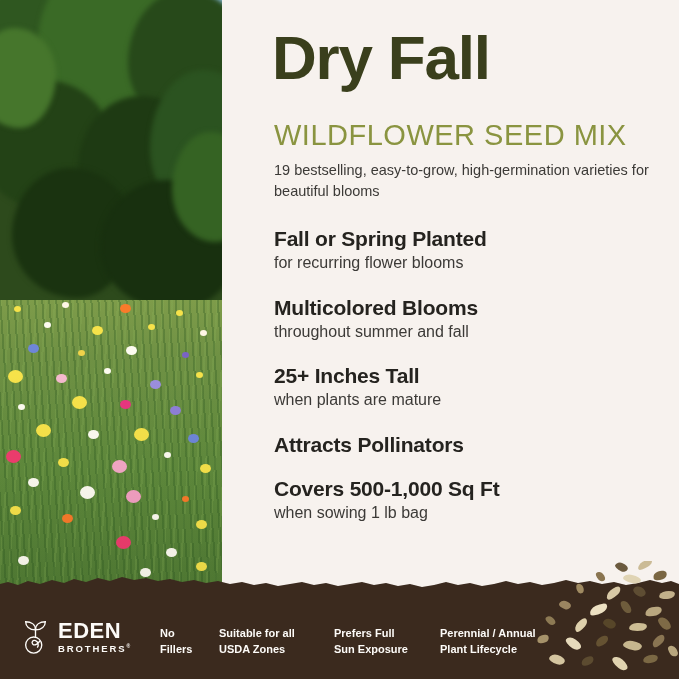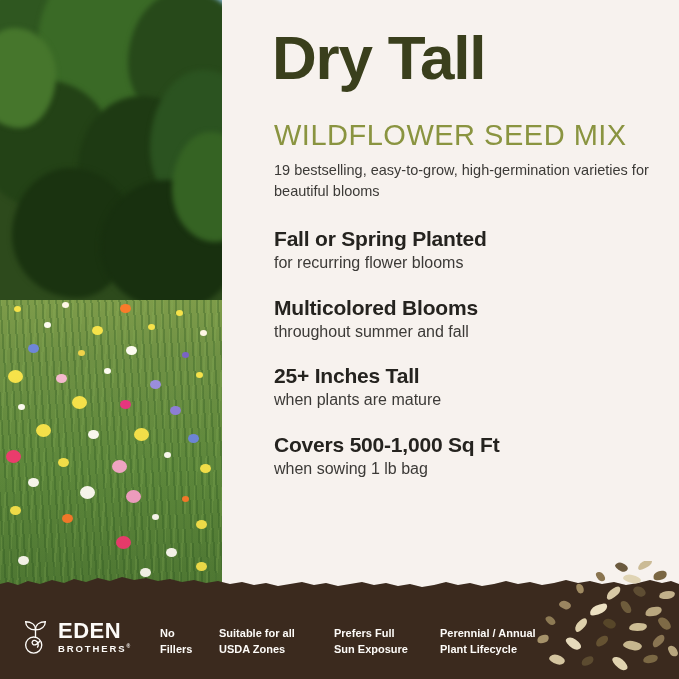--- a/index.html
+++ b/index.html
@@ -137,38 +137,39 @@
       <div class="fl md" style="left:166px;top:248px;background:#fdfbf0;"></div>
       <div class="fl md" style="left:18px;top:256px;background:#fdfbf0;"></div>
       <div class="fl md" style="left:140px;top:268px;background:#fdfbf0;"></div>
       <div class="fl md" style="left:196px;top:262px;background:#f6e24a;"></div>
 
     </div>
     <div class="photo-fade"></div>
   </div>
 
   <div class="content">
-    <div class="title">Dry Tall</div>
+    <div class="title">Dry Fall</div>
     <div class="subtitle">WILDFLOWER SEED MIX</div>
     <div class="desc">19 bestselling, easy-to-grow, high-germination varieties for beautiful blooms</div>
 
     <div class="features">
       <div class="feat">
         <div class="feat-title">Fall or Spring Planted</div>
         <div class="feat-sub">for recurring flower blooms</div>
       </div>
       <div class="feat">
         <div class="feat-title">Multicolored Blooms</div>
         <div class="feat-sub">throughout summer and fall</div>
       </div>
       <div class="feat">
         <div class="feat-title">25+ Inches Tall</div>
         <div class="feat-sub">when plants are mature</div>
       </div>
       <div class="feat">
+        <div class="feat-title">Attracts Pollinators</div>
       </div>
       <div class="feat">
         <div class="feat-title">Covers 500-1,000 Sq Ft</div>
         <div class="feat-sub">when sowing 1 lb bag</div>
       </div>
     </div>
   </div>
 
   <div class="torn">
     <svg viewBox="0 0 679 22" preserveAspectRatio="none">

